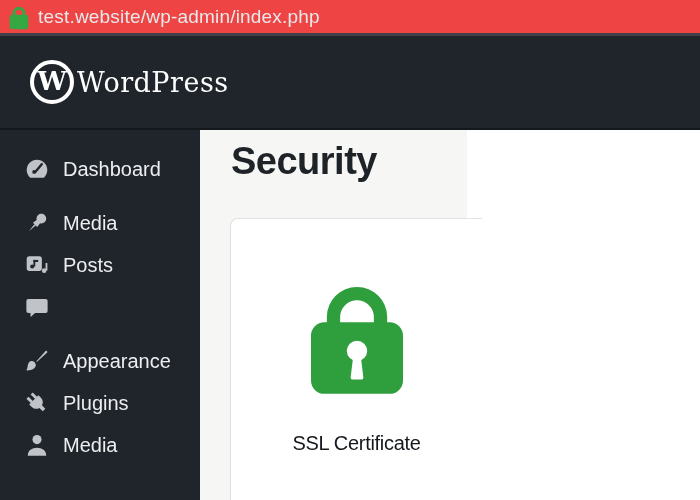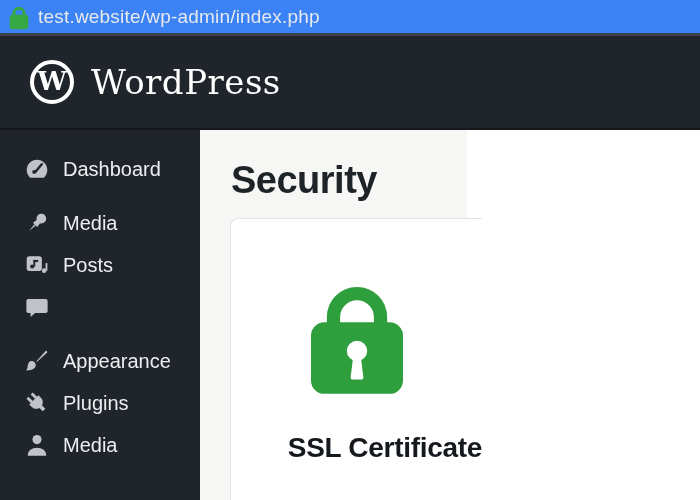--- a/index.html
+++ b/index.html
@@ -3,21 +3,21 @@
 <meta charset="utf-8">
 <style>
   html,body{margin:0;padding:0;}
   body{
     width:700px;height:500px;overflow:hidden;position:relative;
     font-family:"Liberation Sans",sans-serif;background:#ffffff;
   }
   
   .browser-bar{
     position:absolute;left:0;top:0;width:700px;height:33px;
-    background:#3b82f6;border-bottom:3px solid #3e4248;
+    background:#ef4444;border-bottom:3px solid #3e4248;
     display:flex;align-items:center;
   }
   .url-lock{margin-left:9px;display:flex;align-items:center;}
   .url-text{
     margin-left:9px;color:#e7e9eb;font-size:19px;letter-spacing:.2px;
     white-space:nowrap;
   }
   
   .admin-header{
     position:absolute;left:0;top:36px;width:700px;height:92px;
@@ -27,56 +27,55 @@
   .wp-logo{
     margin-left:30px;width:44px;height:44px;border:4px solid #ffffff;
     border-radius:50%;display:flex;align-items:center;justify-content:center;
     box-sizing:border-box;flex:0 0 auto;
   }
   .wp-logo span{
     color:#ffffff;font-family:"DejaVu Serif",serif;font-weight:700;
     font-size:26px;line-height:1;margin-top:-2px;
   }
   .wp-wordmark{
-    margin-left:17px;color:#ffffff;font-family:"DejaVu Serif",serif;
-    font-size:34px;letter-spacing:.5px;
+    margin-left:3px;color:#ffffff;font-family:"DejaVu Serif",serif;
+    font-size:27px;letter-spacing:.5px;
   }
   
   .sidebar{
     position:absolute;left:0;top:130px;width:200px;height:436px;
     background:#20252c;padding-top:18px;box-sizing:border-box;
   }
   .menu-item{
     height:42px;display:flex;align-items:center;padding-left:23px;
     cursor:pointer;
   }
   .menu-item .mi-icon{width:27px;display:flex;justify-content:center;flex:0 0 auto;}
   .menu-item .mi-label{margin-left:13px;color:#eceef0;font-size:20px;}
   .menu-sep{height:12px;}
   
   .main-area{position:absolute;left:200px;top:132px;width:500px;height:368px;background:#ffffff;}
   .content-panel{
     position:absolute;left:200px;top:130px;width:267px;height:370px;
     background:#f6f6f5;
   }
   .page-title{
-    position:absolute;left:231px;top:159px;margin:0;
+    position:absolute;left:231px;top:140px;margin:0;
     font-size:38px;font-weight:600;color:#1d2327;letter-spacing:-.5px;
   }
   .ssl-card{
     position:absolute;left:230px;top:218px;width:251px;height:300px;
     background:#ffffff;border-top:1px solid #e2e2e4;border-left:1px solid #e2e2e4;
     border-top-left-radius:8px;box-shadow:0 1px 2px rgba(0,0,0,.04);
     text-align:center;cursor:pointer;
   }
   .ssl-lock{margin-top:54px;}
   .ssl-card-title{
-    margin-top:32px;font-size:28px;font-weight:700;color:#15191e;
+    margin-top:32px;font-size:20px;font-weight:400;color:#15191e;
     letter-spacing:-.3px;
-    text-align:right;
   }
 </style>
 </head>
 <body>
 
 <div class="browser-bar">
   <span class="url-lock">
     <svg width="20" height="26" viewBox="0 0 90 120">
       <path d="M22 54v-11c0-12.7 10.3-23 23-23s23 10.3 23 23v11" fill="none" stroke="#35a843" stroke-width="14"></path>
       <rect x="2" y="50" width="86" height="66" rx="13" fill="#35a843"></rect>

